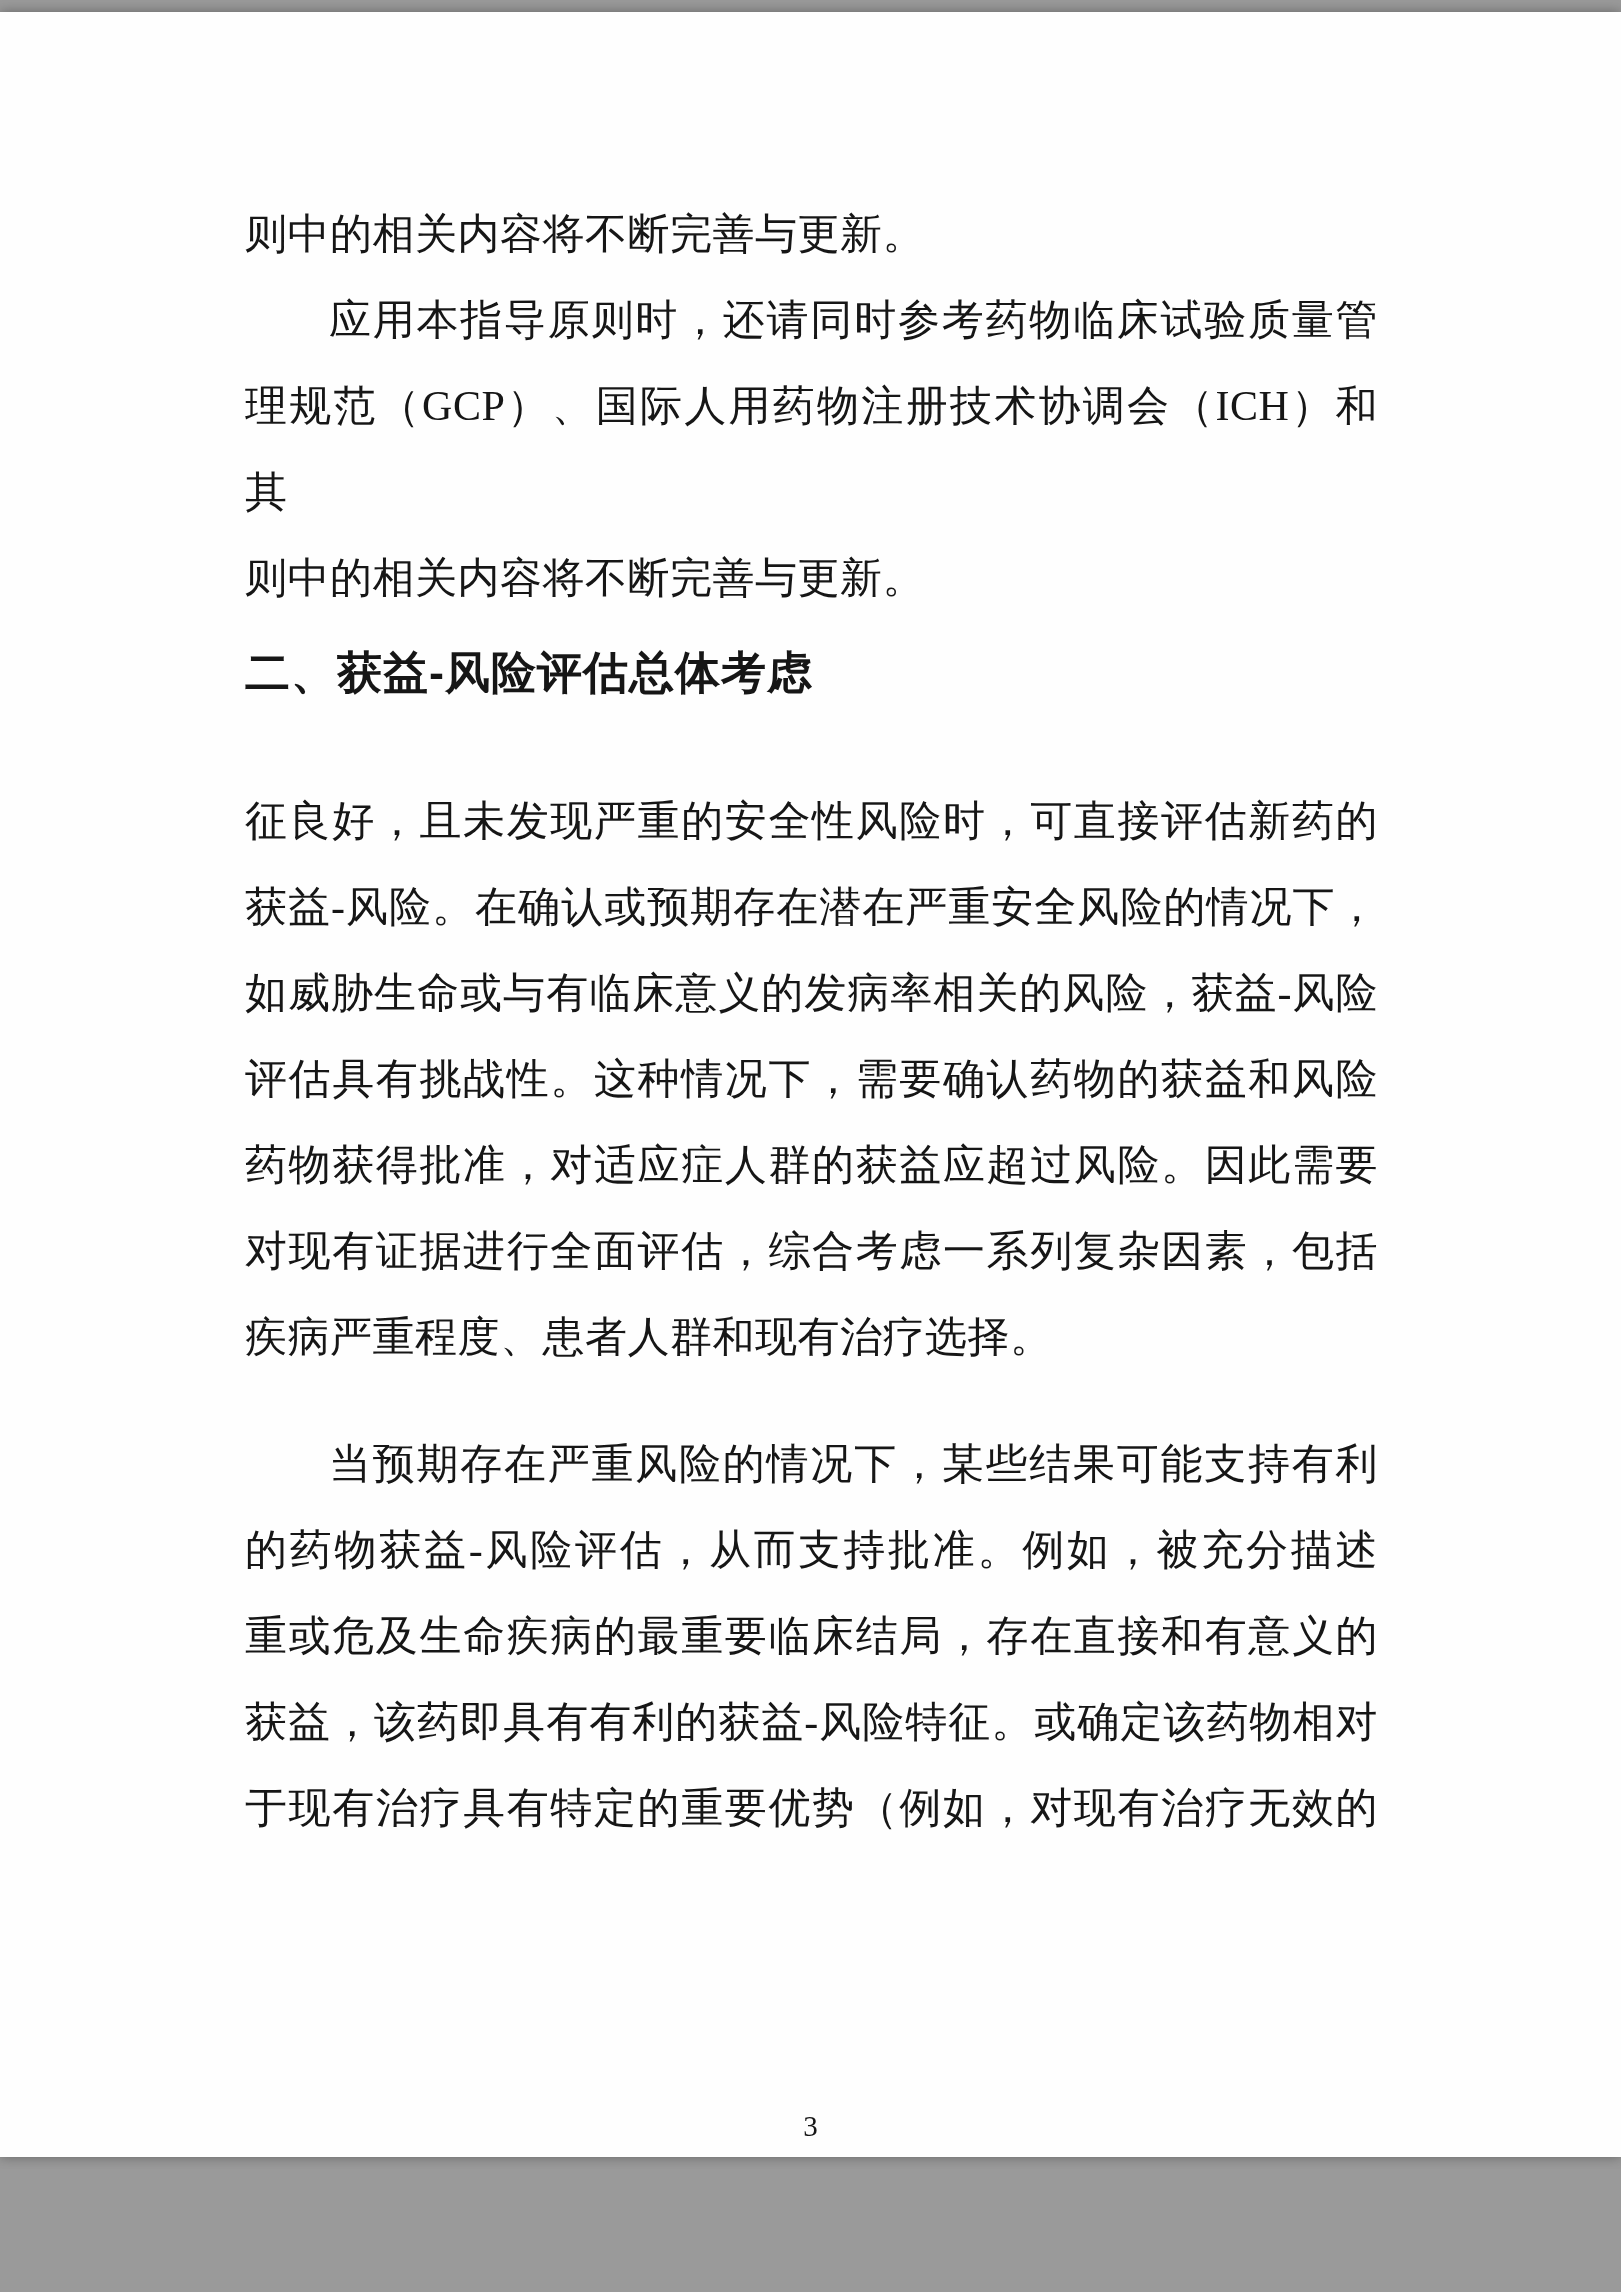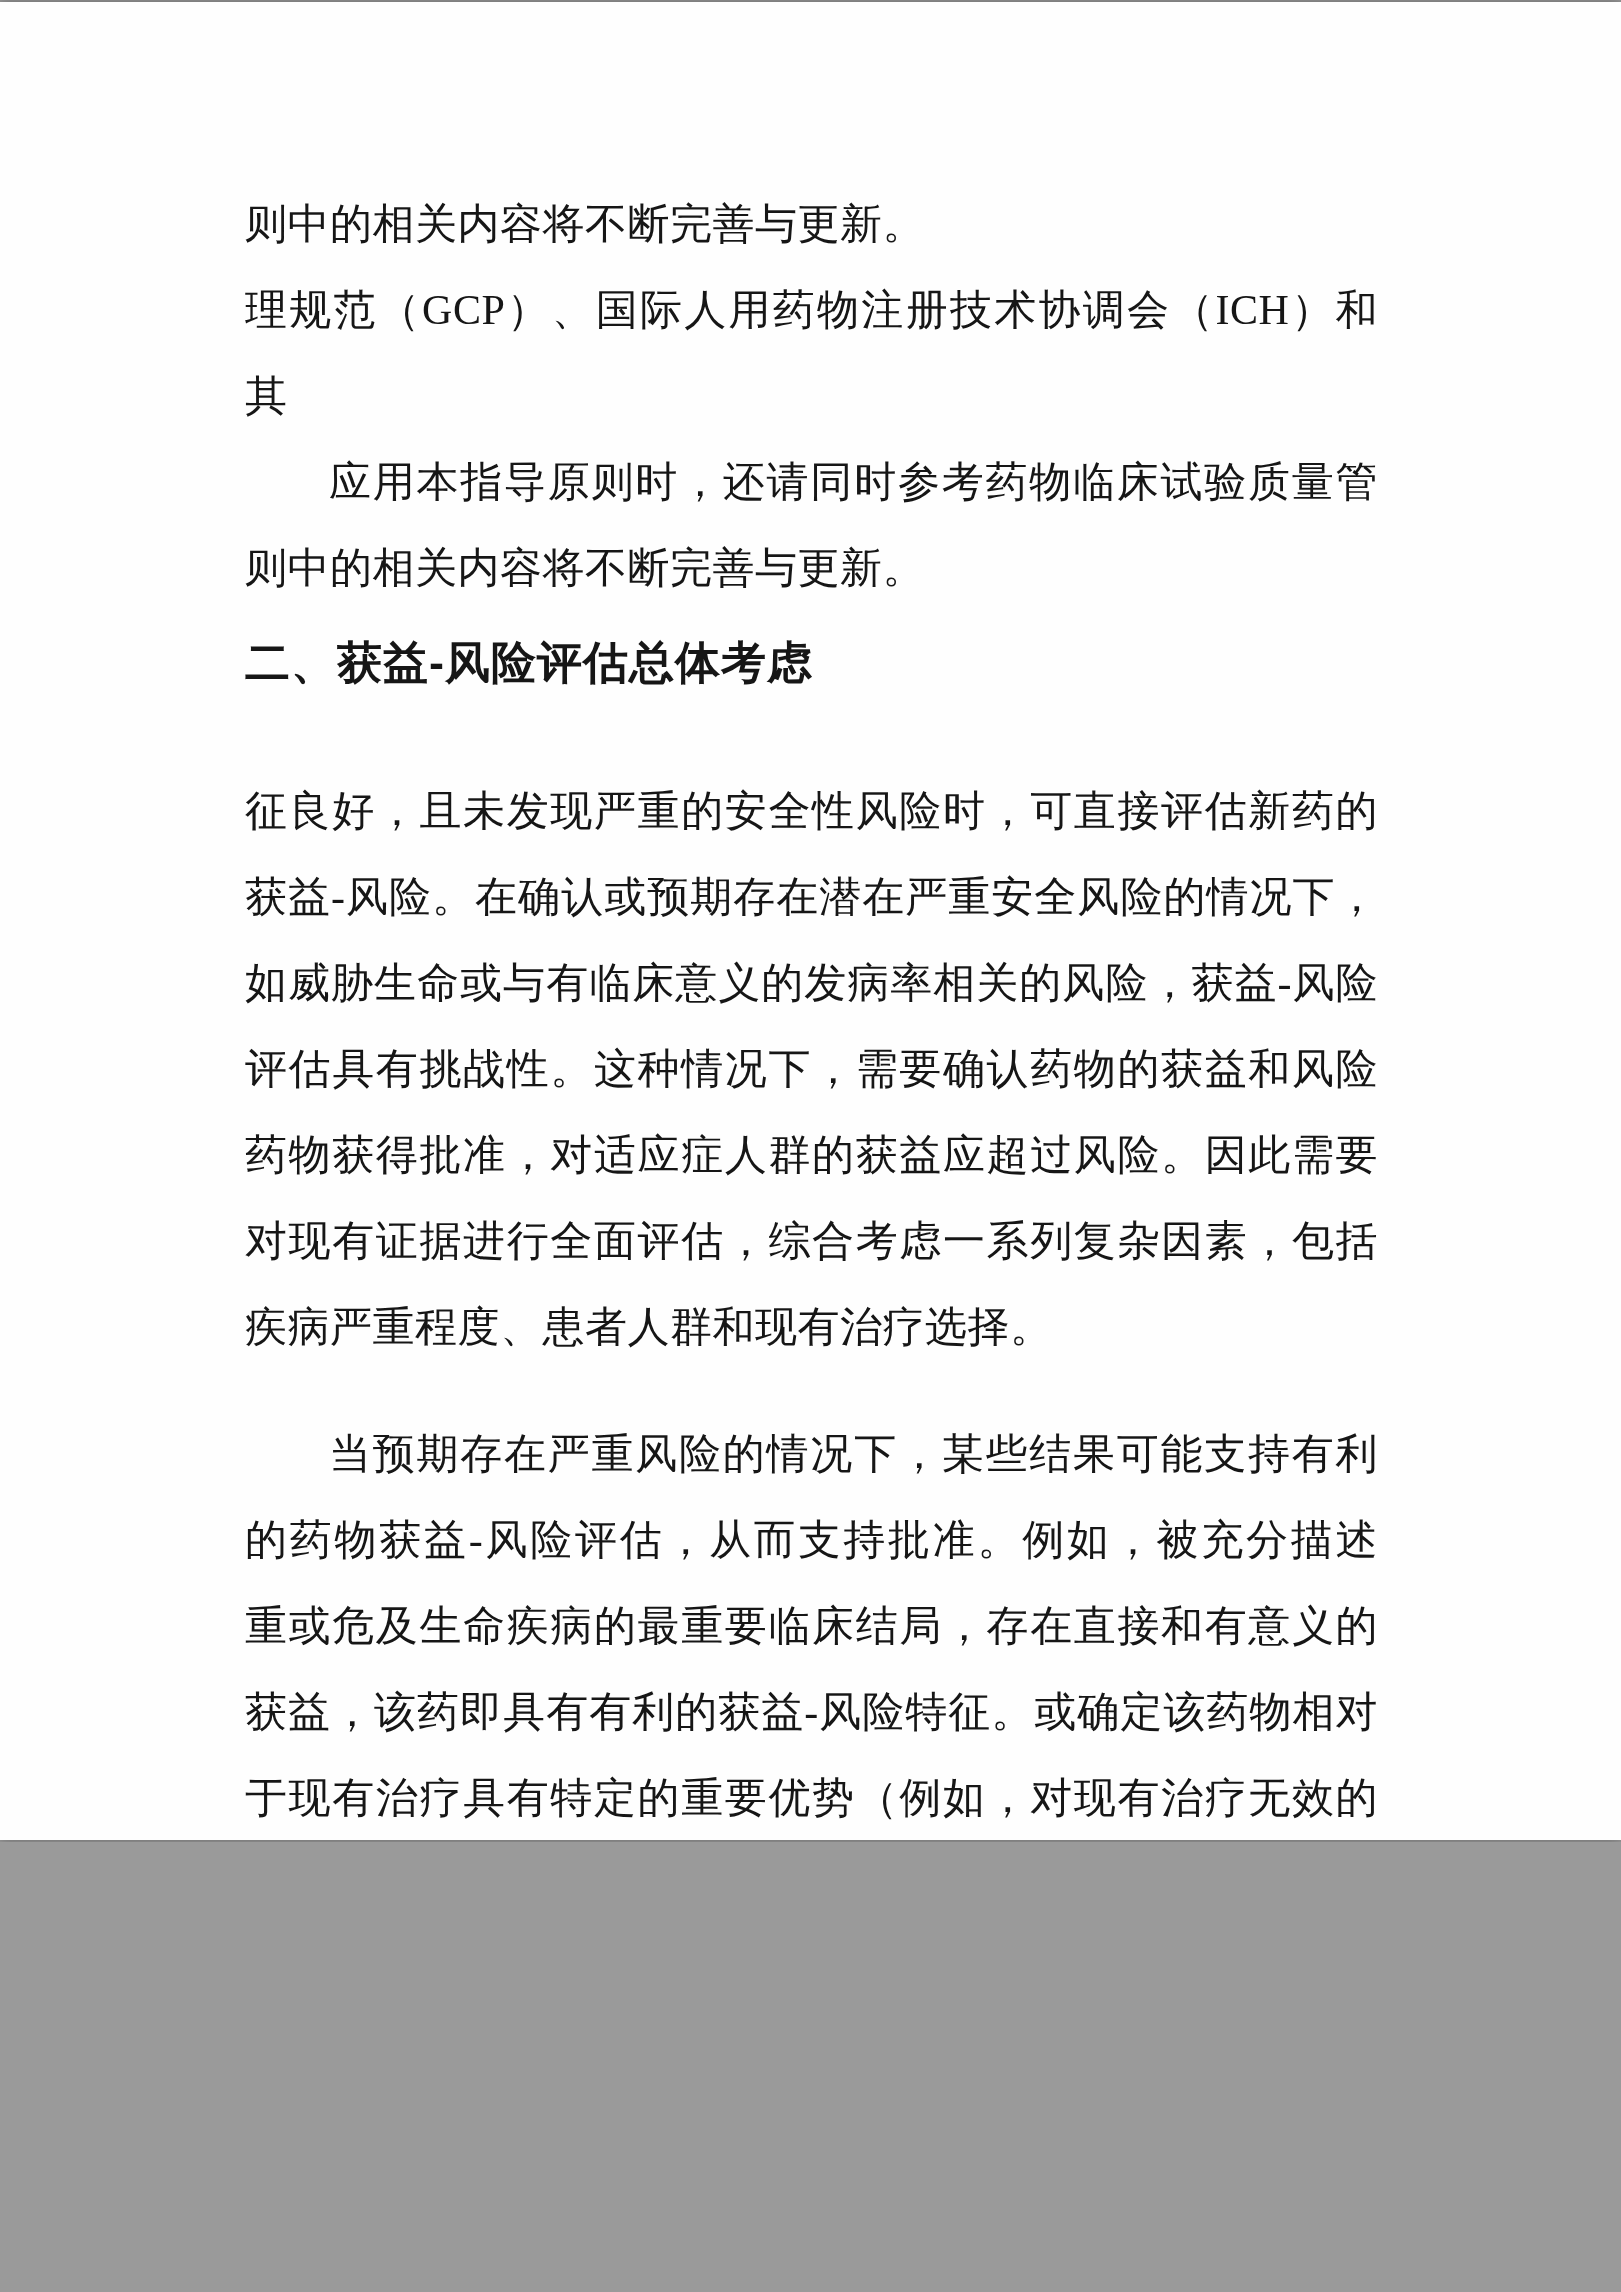--- a/index.html
+++ b/index.html
@@ -3,22 +3,22 @@
 <meta charset="utf-8">
 <style>
   html, body {
     margin: 0;
     padding: 0;
     background: #9a9a9a;
   }
   .page {
     position: relative;
     width: 1621px;
-    height: 1838px;
-    margin: 2px auto;
+    height: 2145px;
+    margin: 12px auto;
     background: #fefefe;
     color: #161616;
     font-family: "Liberation Serif", "DejaVu Serif", serif;
     overflow: hidden;
     box-shadow: 0 0 11.8px rgba(0,0,0,0.35);
   }
   .content {
     position: absolute;
     left: 245px;
     top: 179px;
@@ -62,22 +62,22 @@
 <body>
 
 <div class="page">
   <div class="content">
 
     <div class="para">
       <div class="line end">则中的相关内容将不断完善与更新。</div>
     </div>
 
     <div class="para">
+      <div class="line indent">应用本指导原则时，还请同时参考药物临床试验质量管</div>
       <div class="line">理规范（GCP）、国际人用药物注册技术协调会（ICH）和其</div>
-      <div class="line indent">应用本指导原则时，还请同时参考药物临床试验质量管</div>
       <div class="line end">则中的相关内容将不断完善与更新。</div>
     </div>
 
     <div class="heading">二、获益-风险评估总体考虑</div>
 
     <div class="para">
       <div class="line">征良好，且未发现严重的安全性风险时，可直接评估新药的</div>
       <div class="line">获益-风险。在确认或预期存在潜在严重安全风险的情况下，</div>
       <div class="line">如威胁生命或与有临床意义的发病率相关的风险，获益-风险</div>
       <div class="line">评估具有挑战性。这种情况下，需要确认药物的获益和风险</div>

